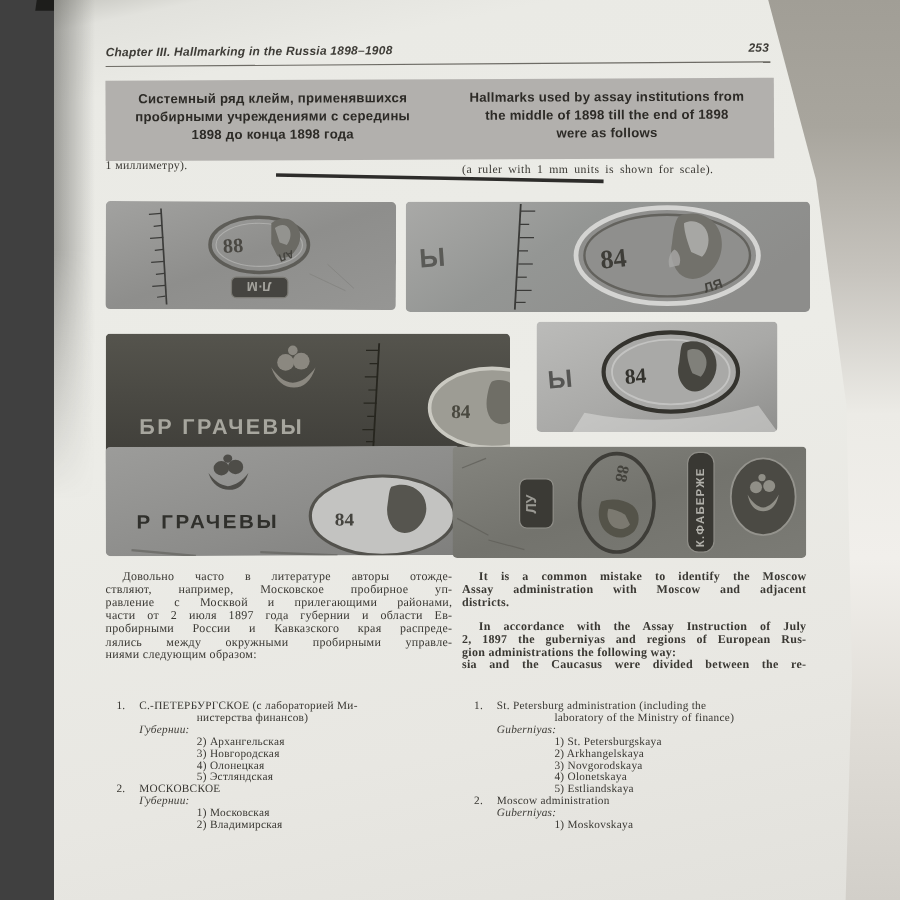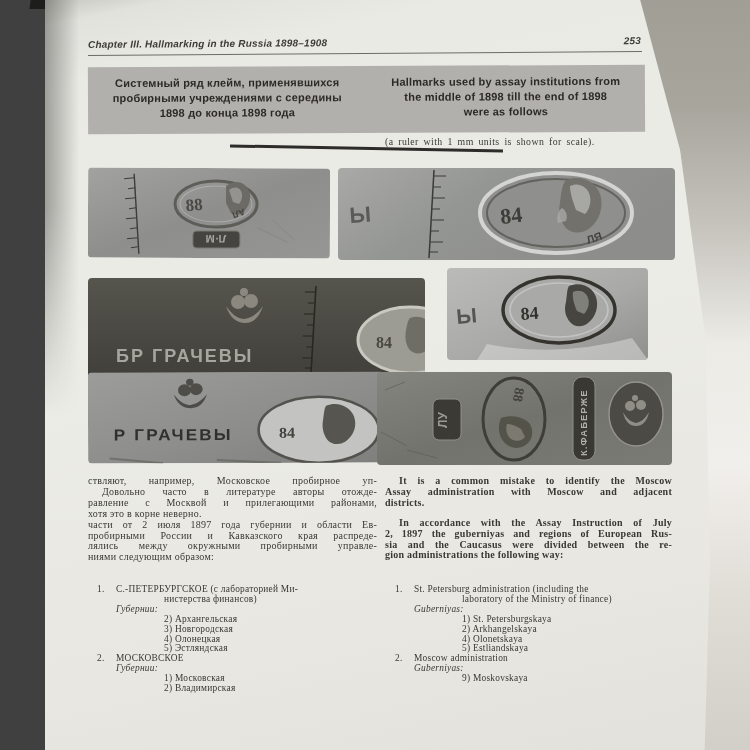--- a/index.html
+++ b/index.html
@@ -73,20 +73,21 @@
         <div>1898 до конца 1898 года</div>
       </div>
       <div class="tb-col">
         <div>Hallmarks used by assay institutions from</div>
         <div>the middle of 1898 till the end of 1898</div>
         <div>were as follows</div>
       </div>
     </div>
 
     <div class="note-ru">
+      <div>1 миллиметру).</div>
     </div>
     <div class="note-en">(a ruler with 1 mm units is shown for scale).</div>
 
     <div class="black-rule"></div>
 
     <div class="photo p1">
       <svg viewBox="0 0 242 90" preserveAspectRatio="none">
         <defs>
           <linearGradient id="g1" x1="0" y1="0" x2="1" y2="1">
             <stop offset="0" stop-color="#a2a2a0"></stop>
@@ -255,39 +256,38 @@
         <g fill="#908f87">
           <circle cx="253" cy="34" r="5"></circle>
             <circle cx="264" cy="33" r="5"></circle>
             <circle cx="258" cy="26" r="3"></circle>
           <path d="M246,40 c4,7 8,10 13,11 c5,-1 9,-4 13,-11 c-2,10 -7,14 -13,14 c-6,0 -11,-4 -13,-14 z"></path>
         </g>
       </svg>
     </div>
 
     <div class="col col-ru">
+      <div class="ln ind">Довольно часто в литературе авторы отожде-</div>
       <div class="ln">ствляют, например, Московское пробирное уп-</div>
-      <div class="ln ind">Довольно часто в литературе авторы отожде-</div>
       <div class="ln">равление с Москвой и прилегающими районами,</div>
-      <div class="ln last">хотя это в корне неверно.</div>
       <div class="ln">части от 2 июля 1897 года губернии и области Ев-</div>
       <div class="ln">пробирными России и Кавказского края распреде-</div>
       <div class="ln">лялись между окружными пробирными управле-</div>
       <div class="ln last">ниями следующим образом:</div>
     </div>
 
     <div class="col col-en">
       <div class="ln ind">It is a common mistake to identify the Moscow</div>
       <div class="ln">Assay administration with Moscow and adjacent</div>
       <div class="ln last">districts.</div>
       <div class="gap8"></div>
       <div class="ln ind">In accordance with the Assay Instruction of July</div>
       <div class="ln">2, 1897 the guberniyas and regions of European Rus-</div>
+      <div class="ln last">gion administrations the following way:</div>
       <div class="ln">sia and the Caucasus were divided between the re-</div>
-      <div class="ln last">gion administrations the following way:</div>
     </div>
 
     <div class="list list-ru">
       <div class="li-row">
         <span class="li-num">1.</span>
         <span>С.-ПЕТЕРБУРГСКОЕ (с лабораторией Ми-</span>
       </div>
       <div class="li-ind">нистерства финансов)</div>
       <div class="li-sub">Губернии:</div>
       <div class="li-ind">2) Архангельская</div>
@@ -305,24 +305,25 @@
 
     <div class="list list-en">
       <div class="li-row">
         <span class="li-num">1.</span>
         <span>St. Petersburg administration (including the</span>
       </div>
       <div class="li-ind">laboratory of the Ministry of finance)</div>
       <div class="li-sub">Guberniyas:</div>
       <div class="li-ind">1) St. Petersburgskaya</div>
       <div class="li-ind">2) Arkhangelskaya</div>
+      <div class="li-ind">3) Novgorodskaya</div>
       <div class="li-ind">4) Olonetskaya</div>
       <div class="li-ind">5) Estliandskaya</div>
       <div class="li-row">
         <span class="li-num">2.</span>
         <span>Moscow administration</span>
       </div>
       <div class="li-sub">Guberniyas:</div>
-      <div class="li-ind">9) Moskovskaya</div>
+      <div class="li-ind">1) Moskovskaya</div>
     </div>
 
   </div>
 </div>
 
 </body></html>

